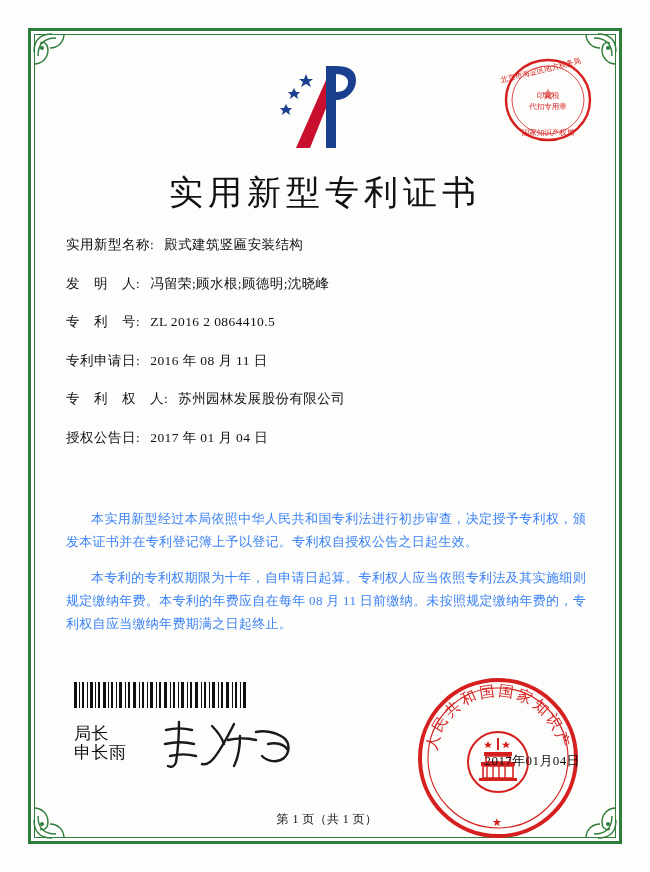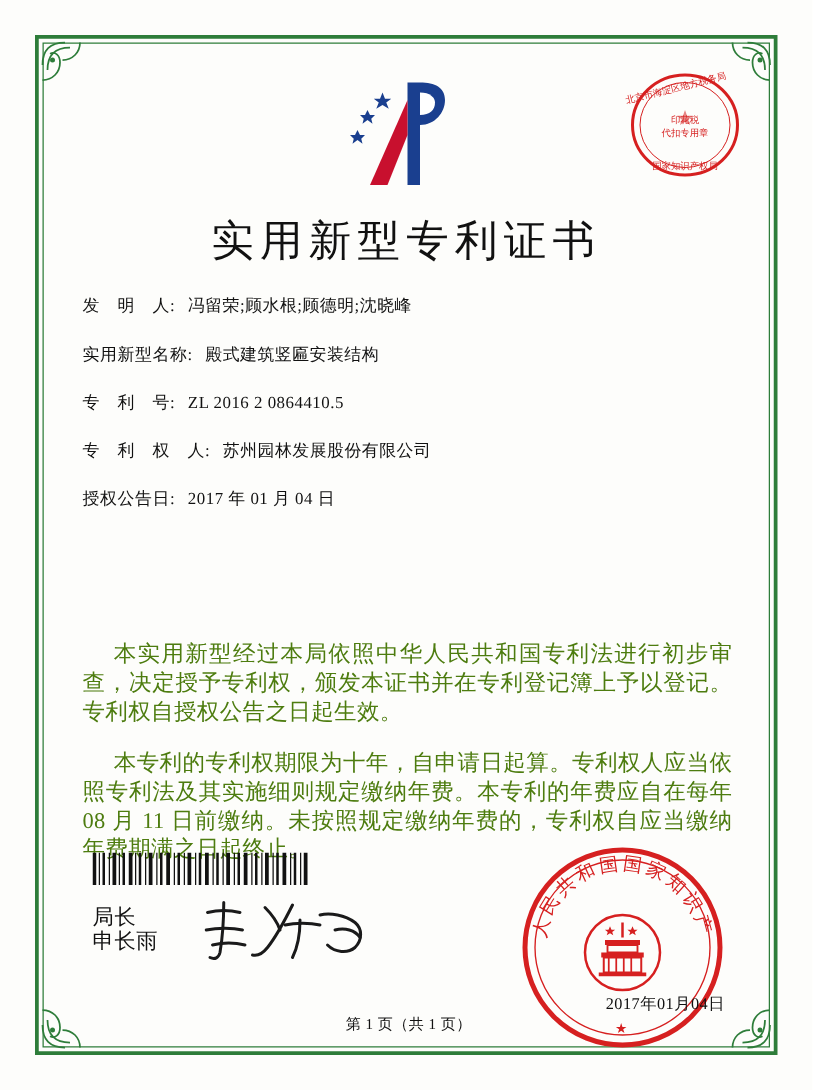--- a/index.html
+++ b/index.html
@@ -129,23 +129,23 @@
     margin-left: 10px;
     letter-spacing: 0.4px;
   }
 
   
   .paragraphs {
     position: absolute;
     left: 10px;
     right: 8px;
     top: 442px;
-    font-size: 18px;
+    font-size: 13px;
     line-height: 23px;
-    color: #4d7c0f;
+    color: #3b82f6;
     text-align: justify;
   }
   .para {
     text-indent: 25px;
     margin-bottom: 2px;
     letter-spacing: 0.3px;
   }
 
   
   .barcode {
@@ -182,21 +182,21 @@
     right: 12px;
     top: 622px;
     width: 168px;
     height: 168px;
   }
   .seal svg { display: block; }
 
   .seal-date {
     position: absolute;
     right: 14px;
-    top: 742px;
+    top: 700px;
     font-size: 13px;
     color: #111;
     letter-spacing: 0.4px;
   }
 
   
   .footer {
     position: absolute;
     left: 4px;
     right: 0;
@@ -279,30 +279,34 @@
           <text x="48" y="83" text-anchor="middle">国家知识产权局</text>
         </g>
         <polygon points="48,36 49.6,40.6 54.4,40.6 50.5,43.5 52,48 48,45.2 44,48 45.5,43.5 41.6,40.6 46.4,40.6" fill="#d62020" opacity="0.55"></polygon>
       </svg>
     </div>
 
     <div class="title">实用新型专利证书</div>
 
     <div class="fields">
       <div class="field-row">
+        <span class="field-label">实用新型名称:</span>
+        <span class="field-value">殿式建筑竖匾安装结构</span>
+      </div>
+      <div class="field-row">
         <span class="field-label">发　明　人:</span>
         <span class="field-value">冯留荣;顾水根;顾德明;沈晓峰</span>
       </div>
       <div class="field-row">
-        <span class="field-label">实用新型名称:</span>
-        <span class="field-value">殿式建筑竖匾安装结构</span>
-      </div>
-      <div class="field-row">
         <span class="field-label">专　利　号:</span>
         <span class="field-value">ZL 2016 2 0864410.5</span>
+      </div>
+      <div class="field-row">
+        <span class="field-label">专利申请日:</span>
+        <span class="field-value">2016 年 08 月 11 日</span>
       </div>
       <div class="field-row">
         <span class="field-label">专　利　权　人:</span>
         <span class="field-value">苏州园林发展股份有限公司</span>
       </div>
       <div class="field-row">
         <span class="field-label">授权公告日:</span>
         <span class="field-value">2017 年 01 月 04 日</span>
       </div>
     </div>

